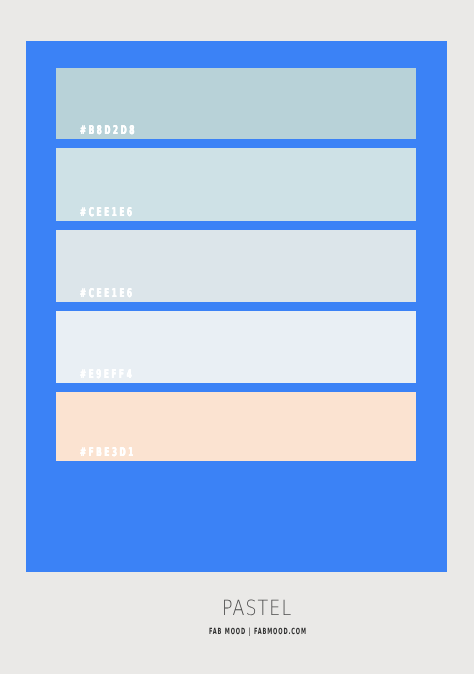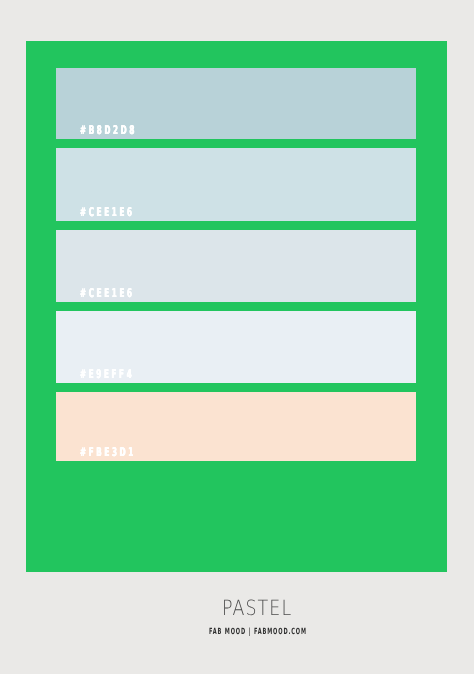--- a/index.html
+++ b/index.html
@@ -98,21 +98,21 @@
     white-space: nowrap;
     display: inline-block;
     transform: scaleX(0.66);
     transform-origin: left top;
   }
 </style>
 </head>
 <body>
 
 <div id="page" style="background: rgb(234, 233, 231);">
-  <div class="card" style="background: #22c55e; text-align: center;">
+  <div class="card" style="background: #3b82f6; text-align: center;">
     <div class="swatches">
         <div class="swatch" style="background: rgb(184, 210, 216); height: 71px;">
           <span class="swatch-label" style="color: rgb(255, 255, 255);">#B8D2D8</span>
         </div>
         <div class="swatch" style="background: rgb(206, 225, 230); height: 73px;">
           <span class="swatch-label" style="color: rgb(255, 255, 255);">#CEE1E6</span>
         </div>
         <div class="swatch" style="background: rgb(220, 229, 234); height: 72px;">
           <span class="swatch-label" style="color: rgb(255, 255, 255);">#CEE1E6</span>
         </div>

